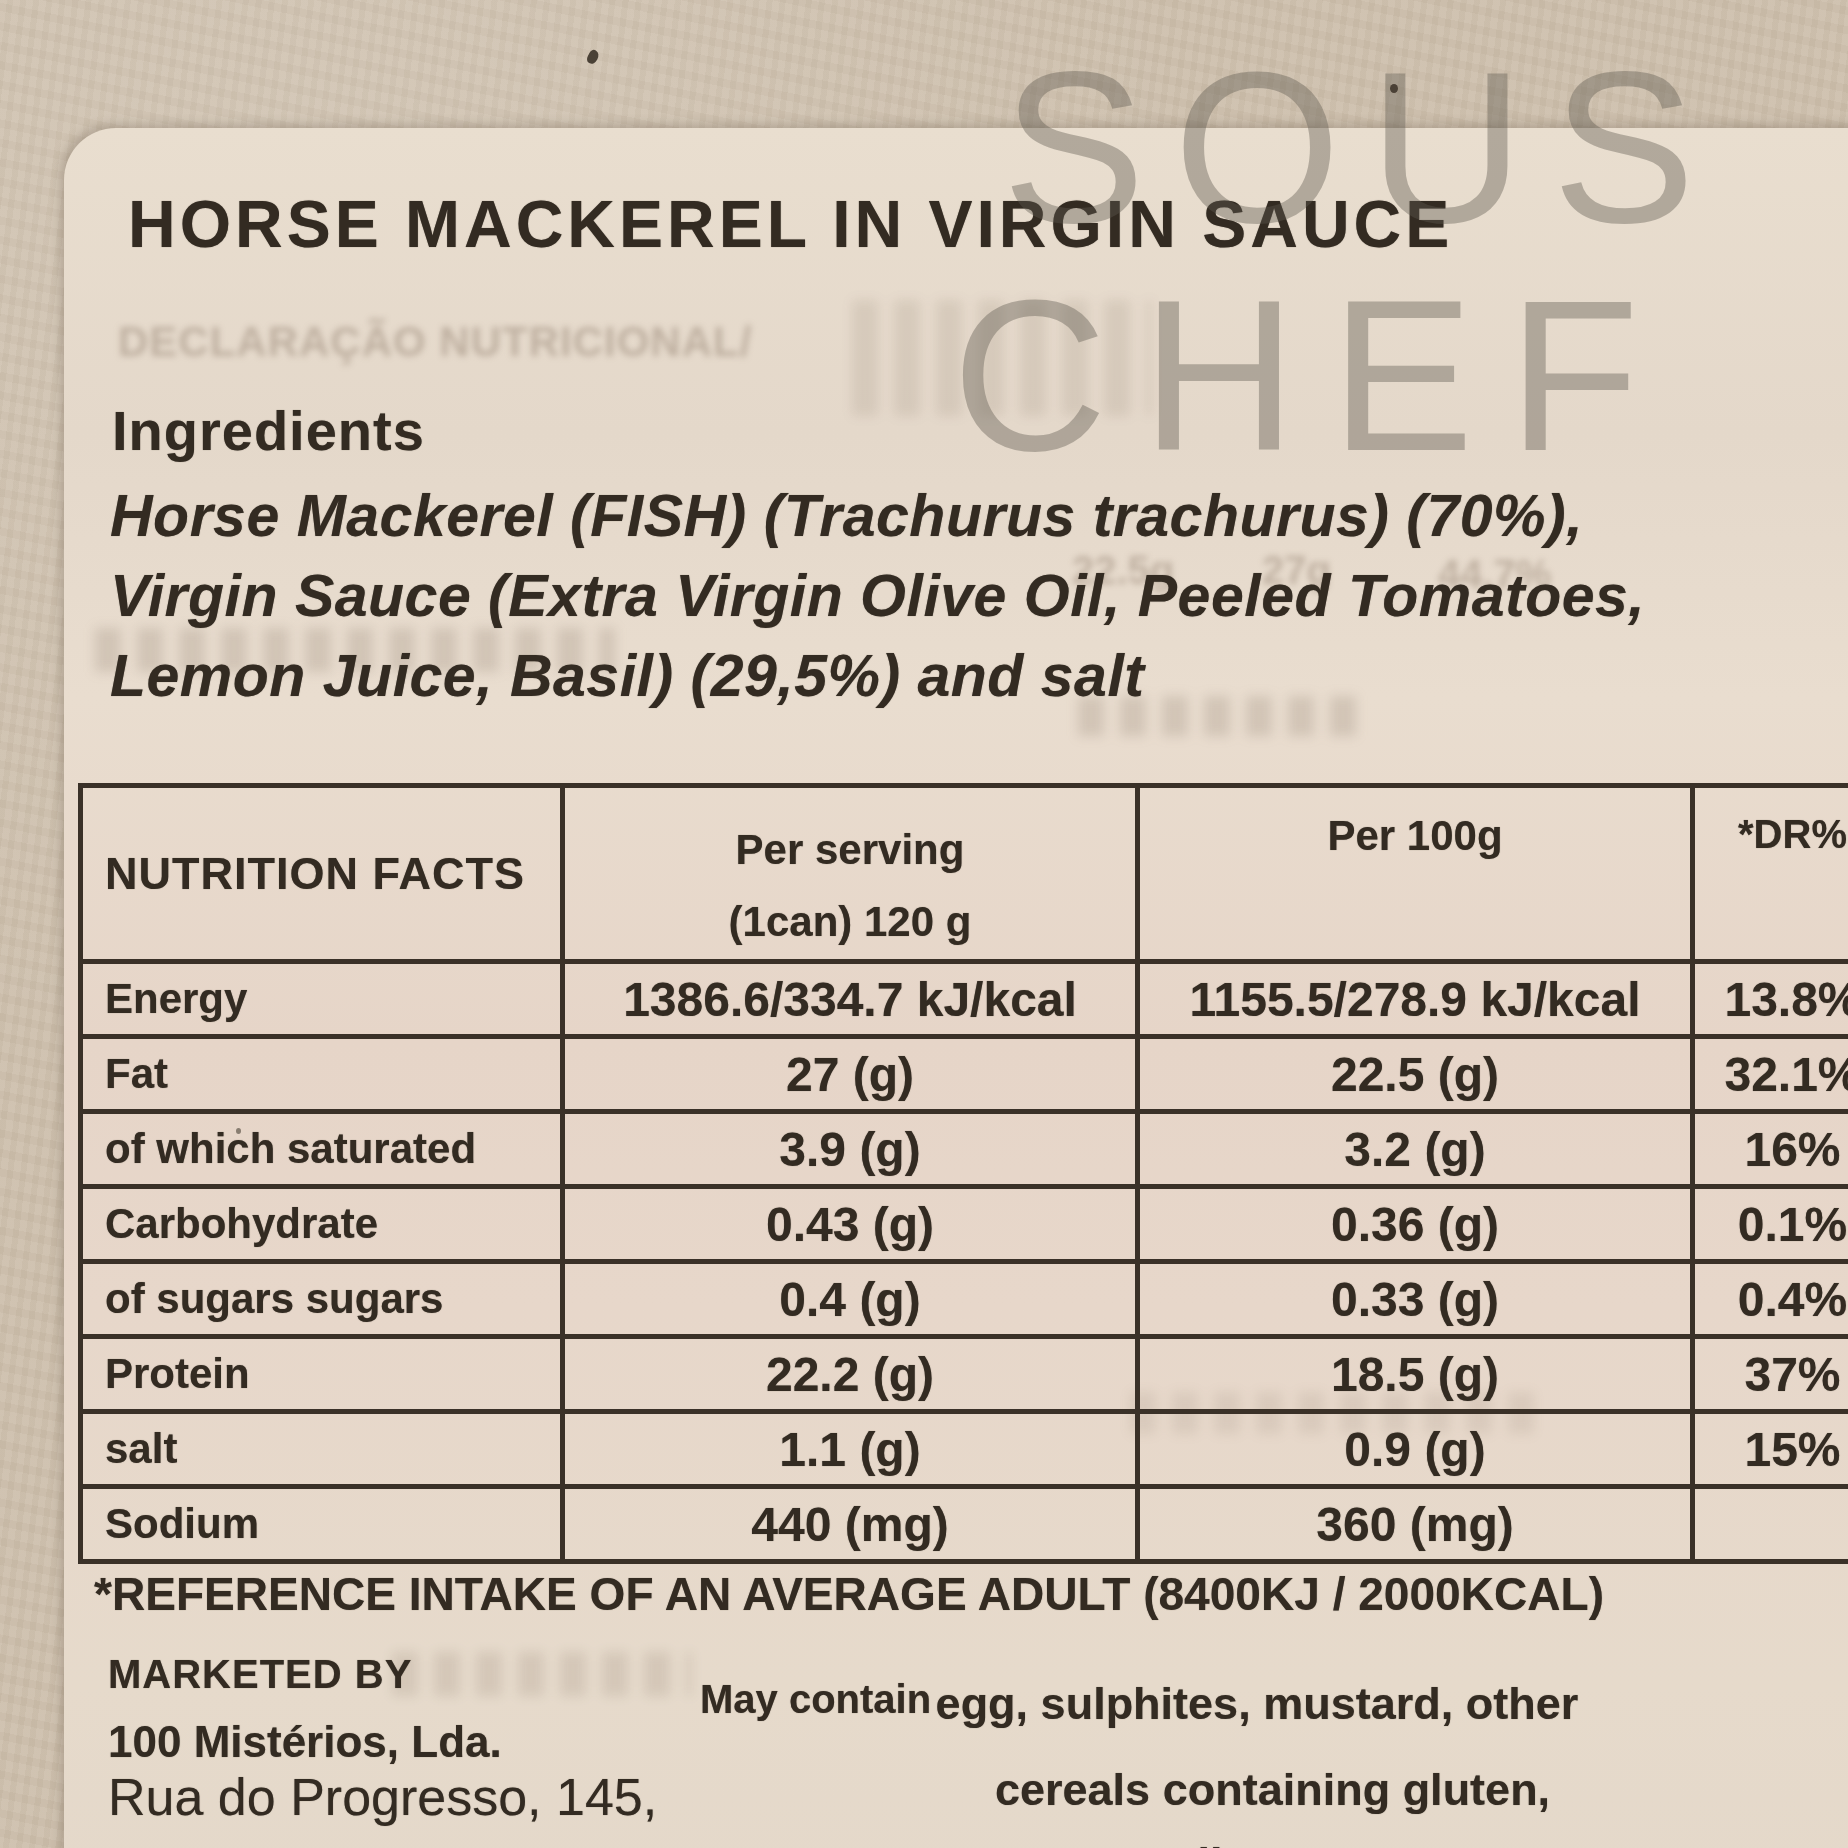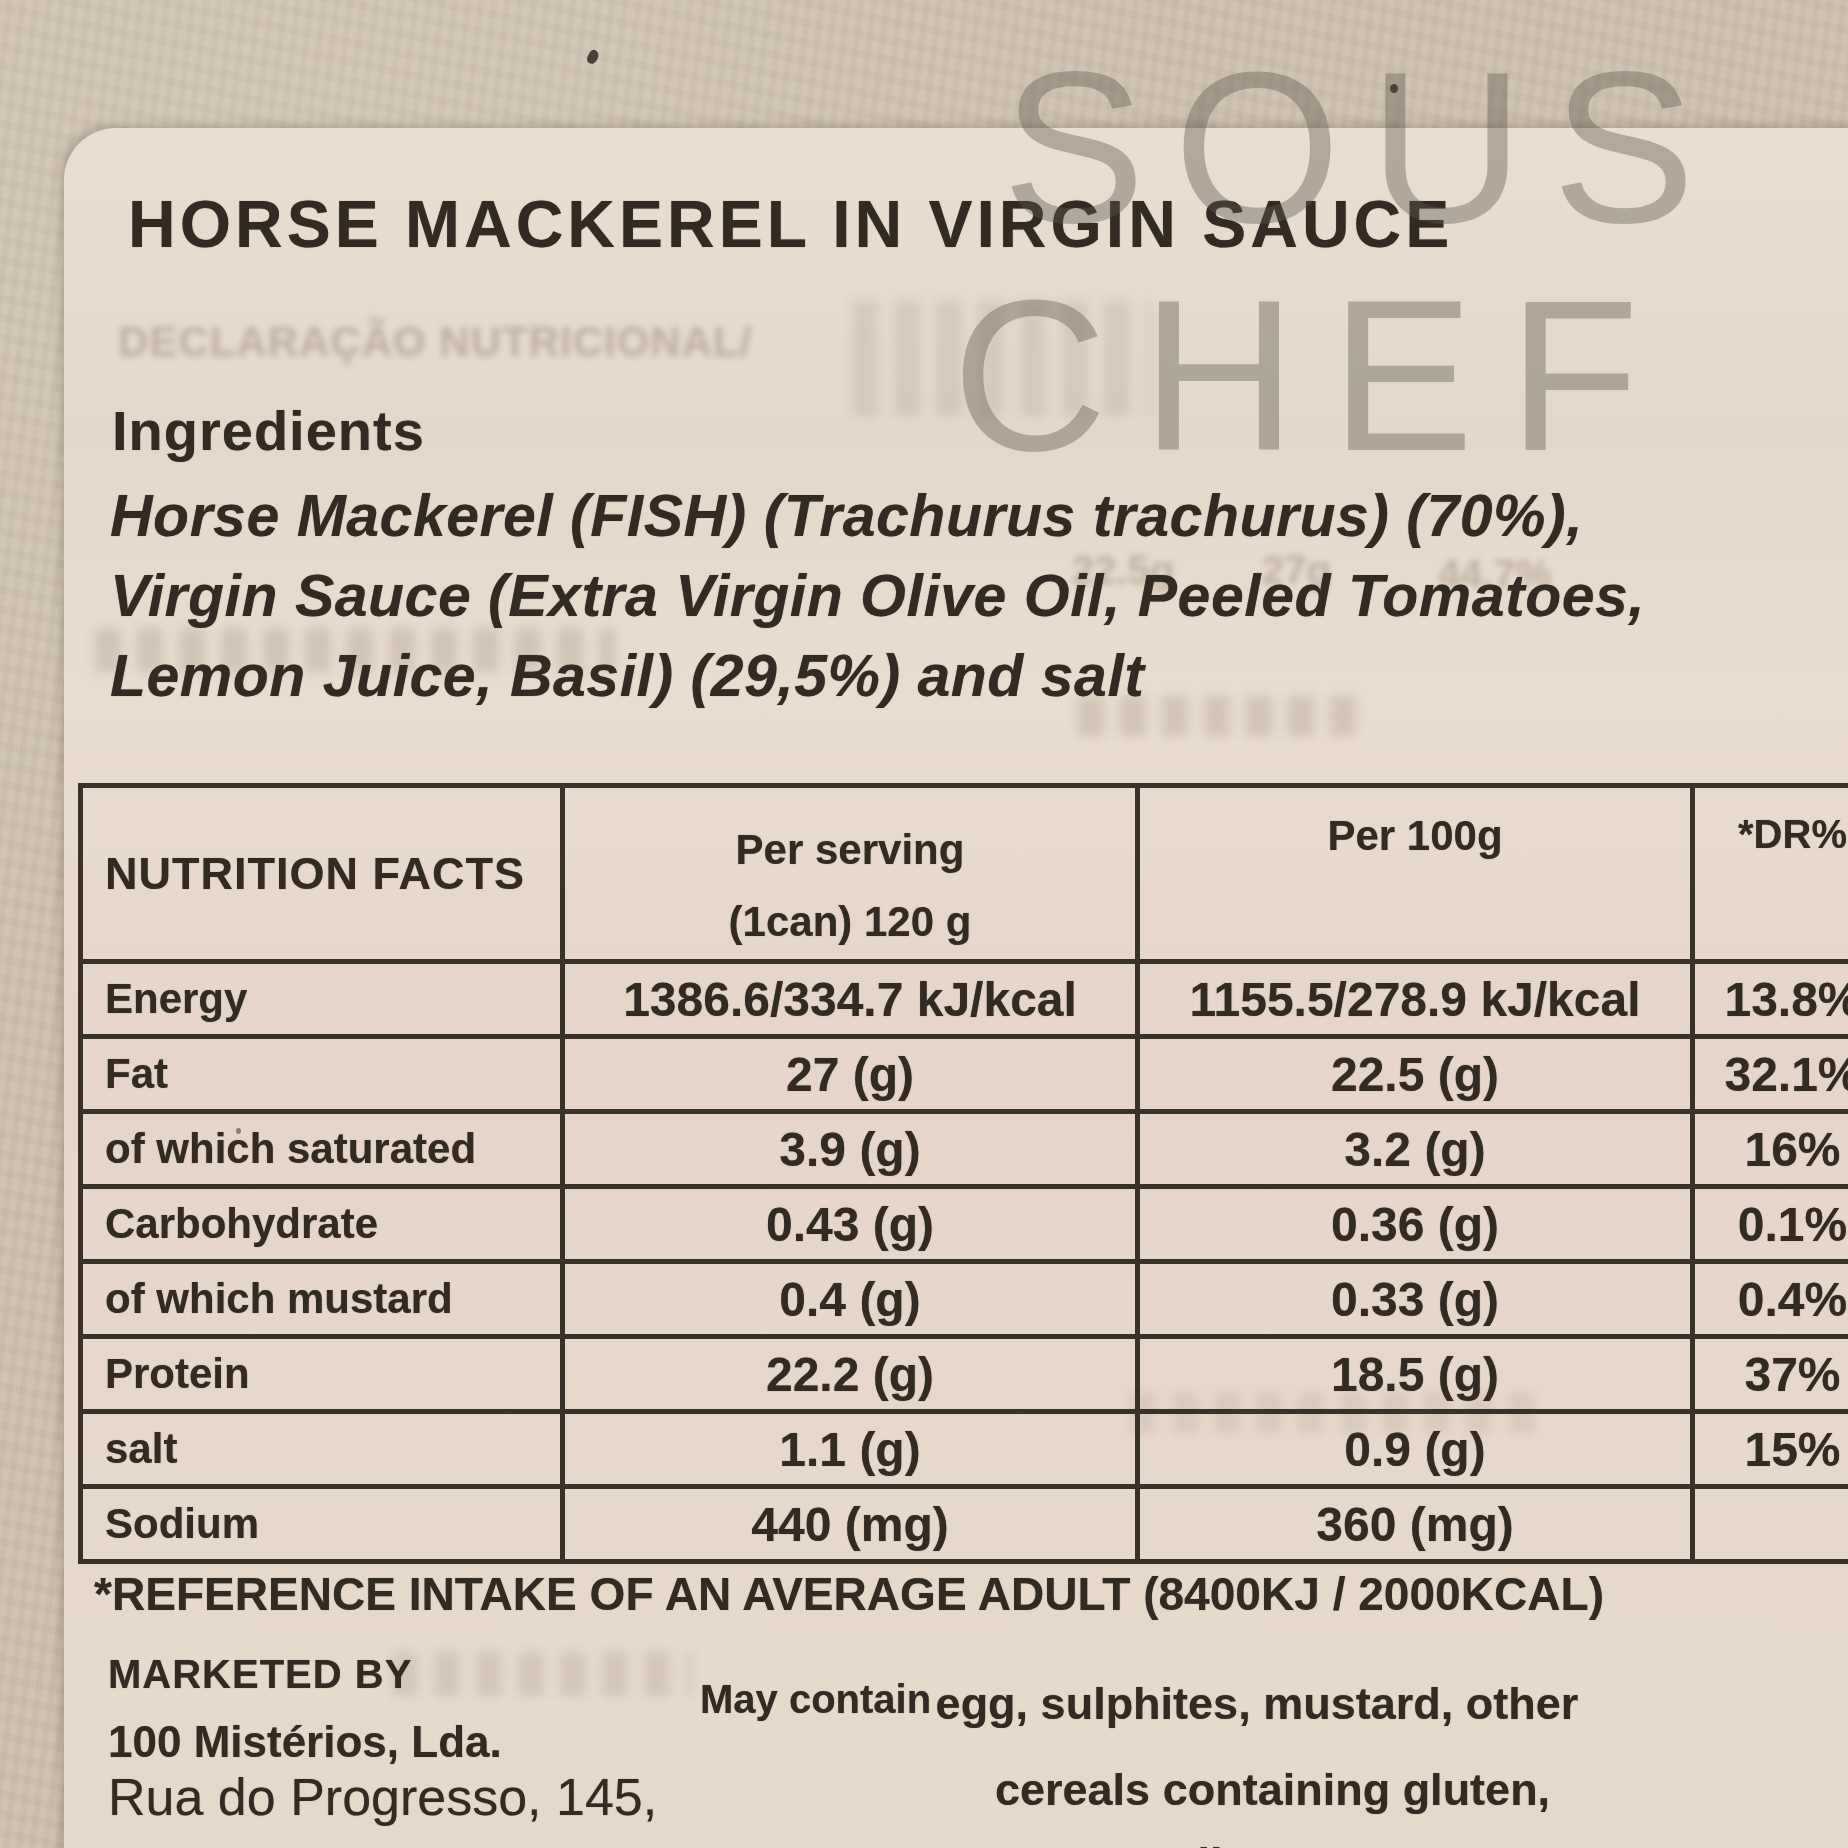--- a/index.html
+++ b/index.html
@@ -149,21 +149,21 @@
     <td class="val">3.2 (g)</td>
     <td class="val">16%</td>
   </tr>
   <tr class="row">
     <td class="name">Carbohydrate</td>
     <td class="val">0.43 (g)</td>
     <td class="val">0.36 (g)</td>
     <td class="val">0.1%</td>
   </tr>
   <tr class="row">
-    <td class="name">of which mustard</td>
+    <td class="name">of sugars sugars</td>
     <td class="val">0.4 (g)</td>
     <td class="val">0.33 (g)</td>
     <td class="val">0.4%</td>
   </tr>
   <tr class="row">
     <td class="name">Protein</td>
     <td class="val">22.2 (g)</td>
     <td class="val">18.5 (g)</td>
     <td class="val">37%</td>
   </tr>

